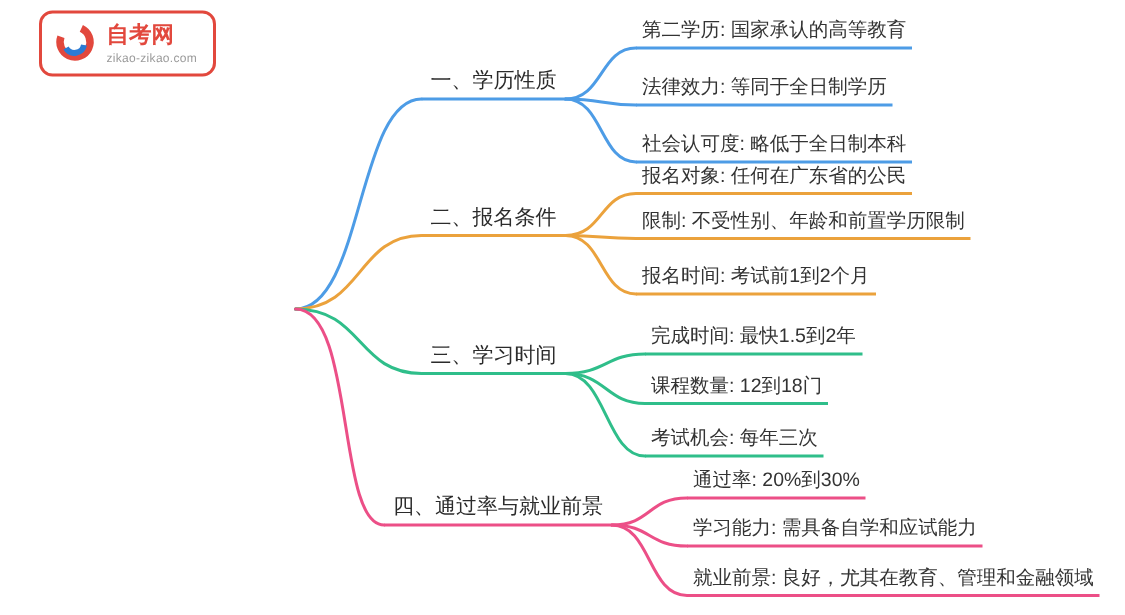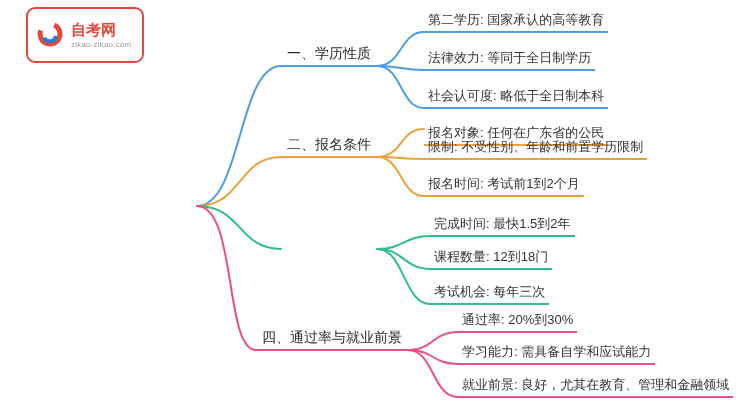--- a/index.html
+++ b/index.html
@@ -27,21 +27,21 @@
   .branch.c2 { border-bottom-color:var(--b2,#2fbe8a); }
   .branch.c3 { border-bottom-color:var(--b3,#ec4f87); }
 
   .leaf { font-size:13px; color:#333; line-height:16px; padding:0 4px 3px 4px;
     border-bottom:2px solid #999; }
   .leaf.c0 { border-bottom-color:var(--b0,#4d9ce6); }
   .leaf.c1 { border-bottom-color:var(--b1,#eba23c); }
   .leaf.c2 { border-bottom-color:var(--b2,#2fbe8a); }
   .leaf.c3 { border-bottom-color:var(--b3,#ec4f87); }
 
-  .logo { position:absolute; left:26px; top:7px; z-index:3; width:118px; height:56px;
+  .logo { position:absolute; left:26px; top:7px; z-index:3; width:118px; height:44px;
     border:2px solid var(--logo,#e2483d); border-radius:9px; display:flex;
     align-items:center; padding:5px 7px; gap:6px; background:#fff; }
   .logo-text { display:flex; flex-direction:column; justify-content:center; }
   .logo-title { color:var(--logo,#e2483d); font-weight:bold; font-size:15px; line-height:18px; }
   .logo-domain { color:#9a9a9a; font-size:8px; line-height:11px; letter-spacing:.2px;text-align:right; }
 </style>
 </head>
 <body>
 
 <div class="stage">
@@ -77,27 +77,28 @@
     </svg>
     <div class="logo-text">
       <div class="logo-title">自考网</div>
       <div class="logo-domain">zikao-zikao.com</div>
     </div>
   </div>
 
 
   <div class="node branch c0" style="left:281px; top:44px;">一、学历性质</div>
   <div class="node branch c1" style="left:281px; top:135px;">二、报名条件</div>
+  <div class="node branch c2" style="left:281px; top:227px;">三、学习时间</div>
   <div class="node branch c3" style="left:256px; top:328px;">四、通过率与就业前景</div>
 
   <div class="node leaf c0" style="left:424px; top:12px;">第二学历: 国家承认的高等教育</div>
   <div class="node leaf c0" style="left:424px; top:88px;">社会认可度: 略低于全日制本科</div>
   <div class="node leaf c0" style="left:424px; top:50px;">法律效力: 等同于全日制学历</div>
 
-  <div class="node leaf c1" style="left:424px; top:125px;">报名对象: 任何在广东省的公民</div>
+  <div class="node leaf c1" style="left:424px; top:109px;">报名对象: 任何在广东省的公民</div>
   <div class="node leaf c1" style="left:424px; top:139px;">限制: 不受性别、年龄和前置学历限制</div>
   <div class="node leaf c1" style="left:424px; top:176px;">报名时间: 考试前1到2个月</div>
 
   <div class="node leaf c2" style="left:430px; top:216px;">完成时间: 最快1.5到2年</div>
   <div class="node leaf c2" style="left:430px; top:249px;">课程数量: 12到18门</div>
   <div class="node leaf c2" style="left:430px; top:284px;">考试机会: 每年三次</div>
 
   <div class="node leaf c3" style="left:458px; top:312px;">通过率: 20%到30%</div>
   <div class="node leaf c3" style="left:458px; top:344px;">学习能力: 需具备自学和应试能力</div>
   <div class="node leaf c3" style="left:458px; top:377px;">就业前景: 良好，尤其在教育、管理和金融领域</div>

